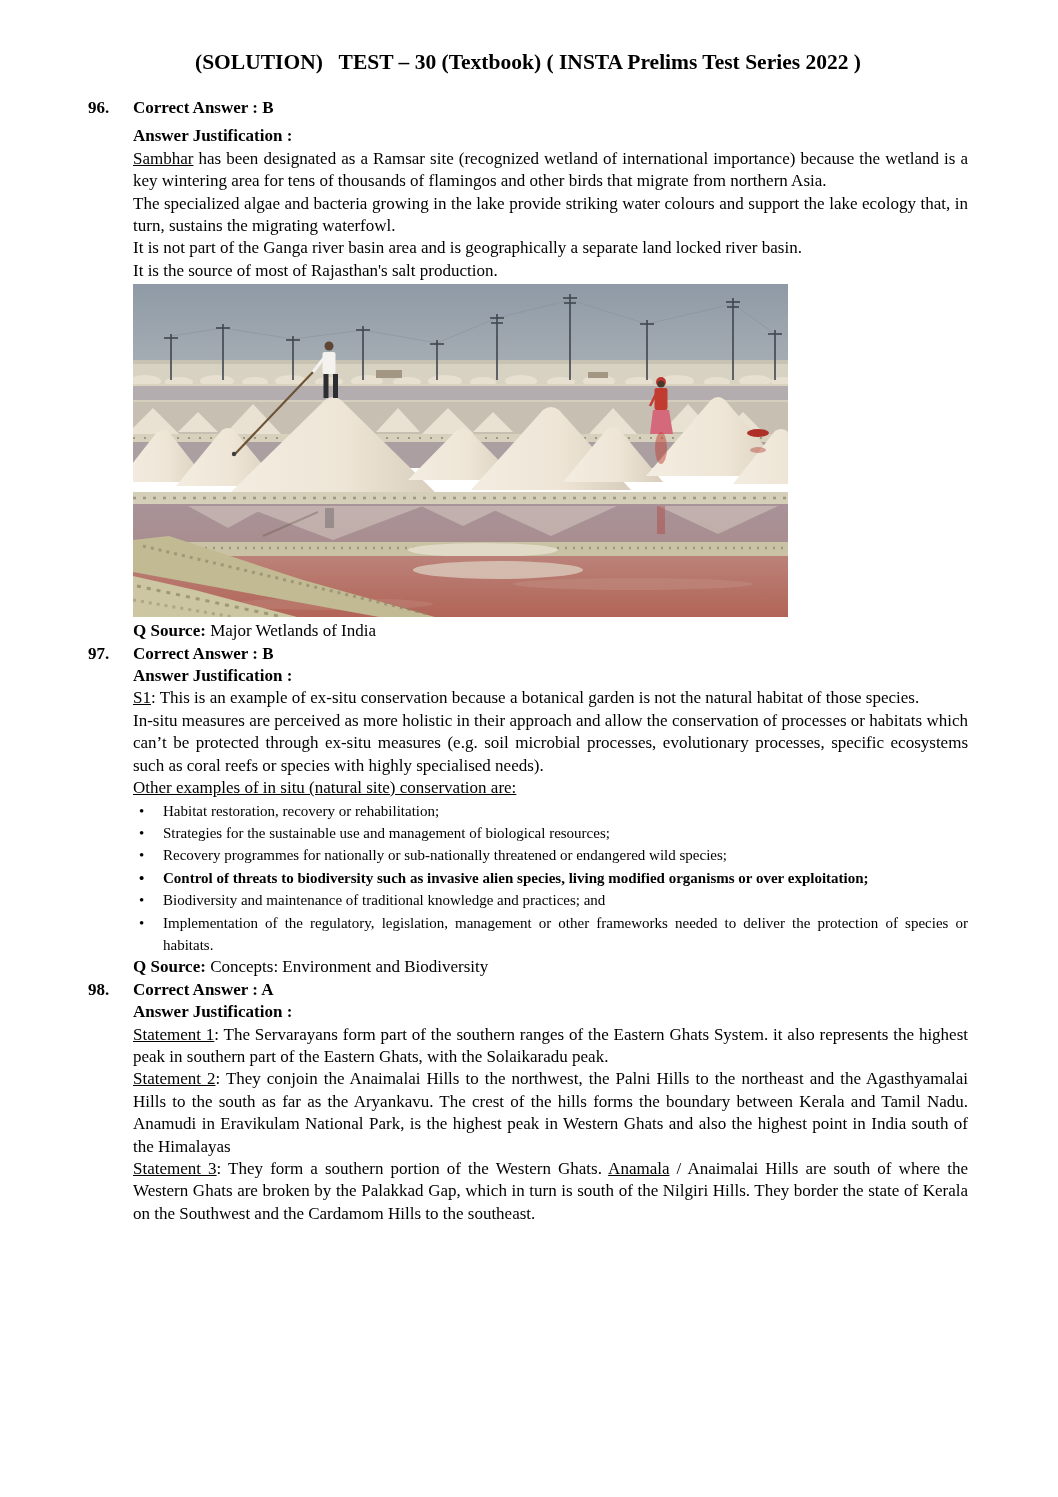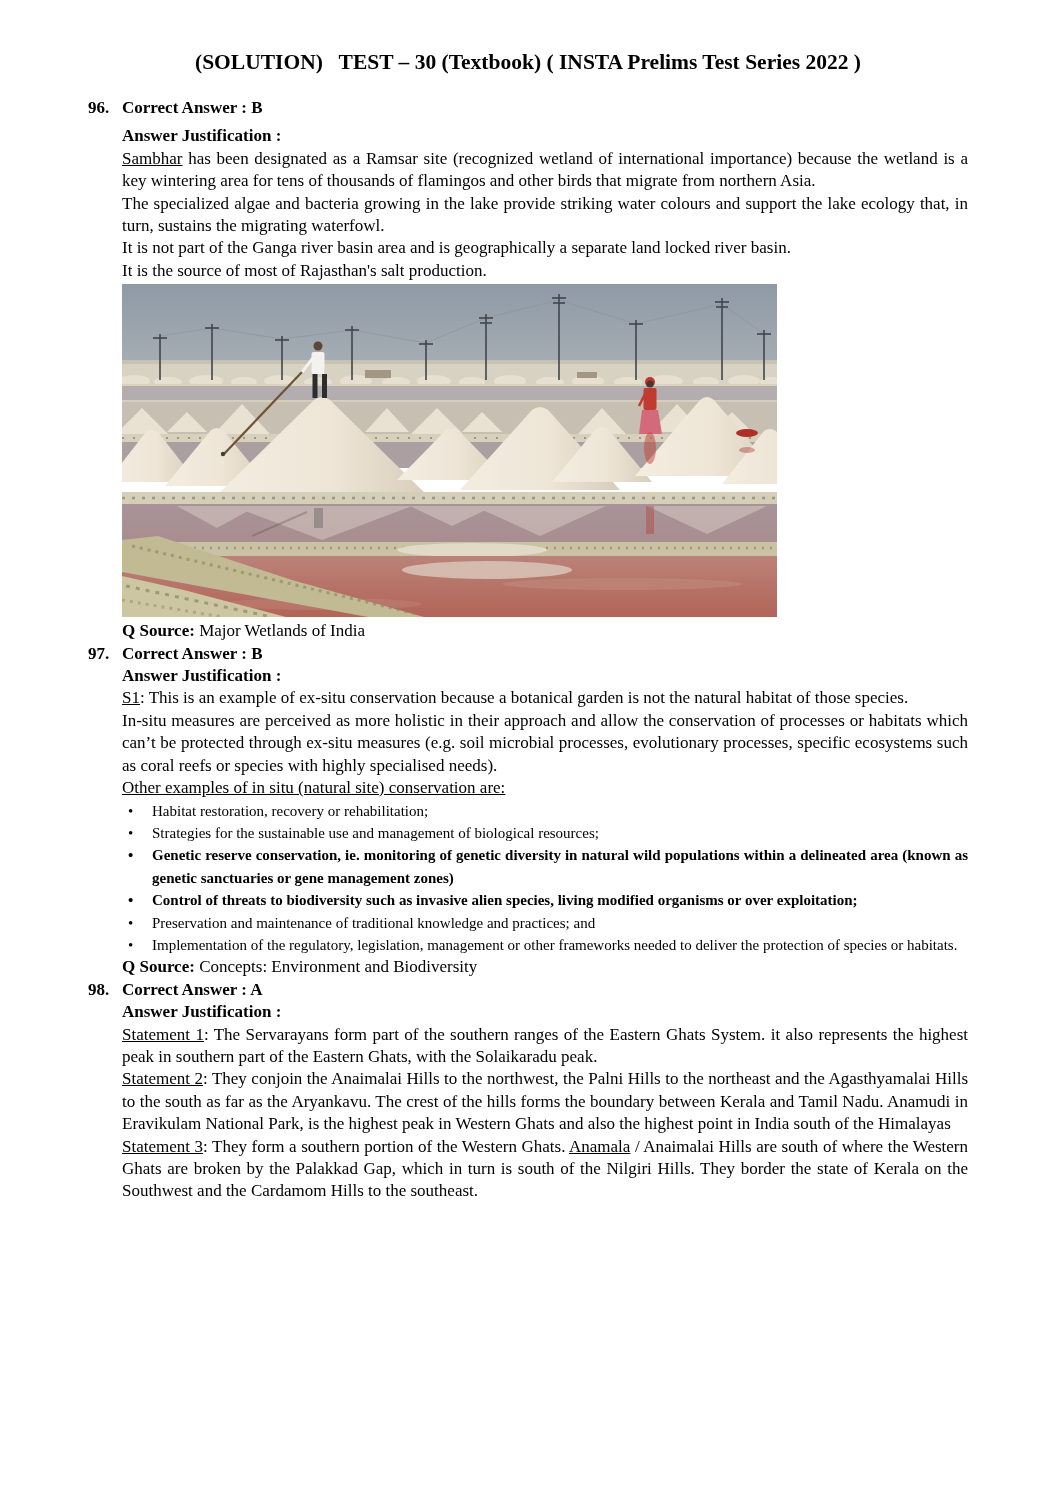--- a/index.html
+++ b/index.html
@@ -4,21 +4,21 @@
 <style>
   html,body{margin:0;padding:0;background:#ffffff;}
   body{width:1058px;height:1497px;overflow:hidden;color:#000;
        font-family:"Liberation Serif", serif;}
   .page{box-sizing:border-box;width:1058px;min-height:1497px;
         padding:50px 90px 40px 88px;}
   .doc-title{text-align:center;font-size:21.5px;font-weight:bold;
              margin:0 0 22px 0;}
   .question{display:flex;margin:0;}
   .qnum{width:34px;flex-shrink:0;font-weight:bold;font-size:17px;line-height:22.4px;}
-  .qbody{flex:1;font-size:17px;line-height:22.4px;}
+  .qbody{flex:1;font-size:17px;line-height:22.4px;margin-left:11px;}
   .qbody p{margin:0;text-align:justify;}
   .qbody p.left{text-align:left;}
   .jheading{font-weight:bold;text-align:center;}
   .jheading.gap{margin-top:6px;}
   .answer-line{font-weight:bold;text-align:left !important;}
   .u{text-decoration:underline;text-align:right;}
   ul.bullets{list-style:none;margin:0;padding:0;}
   ul.bullets li{position:relative;padding-left:30px;text-align:justify;
                 font-size:15px;line-height:22.4px;}
   ul.bullets li::before{content:"\2022";position:absolute;left:6px;}
@@ -217,23 +217,23 @@
     <div class="qnum">97.</div>
     <div class="qbody">
       <p class="answer-line">Correct Answer : B</p>
       <p class="jheading">Answer Justification :</p>
       <p><span class="u">S1</span><span>: This is an example of ex-situ conservation because a botanical garden is not the natural habitat of those species.</span></p>
       <p>In-situ measures are perceived as more holistic in their approach and allow the conservation of processes or habitats which can’t be protected through ex-situ measures (e.g. soil microbial processes, evolutionary processes, specific ecosystems such as coral reefs or species with highly specialised needs).</p>
       <p class="left"><span class="u">Other examples of in situ (natural site) conservation are:</span></p>
       <ul class="bullets">
         <li><span>Habitat restoration, recovery or rehabilitation;</span></li>
         <li><span>Strategies for the sustainable use and management of biological resources;</span></li>
-        <li class="bold"><span>Genetic reserve conservation, ie. monitoring of genetic diversity in natural wild populations within a delineated area (known as genetic sanctuaries or gene management zones)</span></li>
+        <li><span>Recovery programmes for nationally or sub-nationally threatened or endangered wild species;</span></li>
         <li class="bold"><span>Control of threats to biodiversity such as invasive alien species, living modified organisms or over exploitation;</span></li>
-        <li><span>Preservation and maintenance of traditional knowledge and practices; and</span></li>
+        <li><span>Biodiversity and maintenance of traditional knowledge and practices; and</span></li>
         <li><span>Implementation of the regulatory, legislation, management or other frameworks needed to deliver the protection of species or habitats.</span></li>
       </ul>
       <p class="left qsource"><span class="lbl">Q Source:</span><span> Concepts: Environment and Biodiversity</span></p>
     </div>
   </div>
 
   <div class="question">
     <div class="qnum">98.</div>
     <div class="qbody">
       <p class="answer-line">Correct Answer : A</p>

